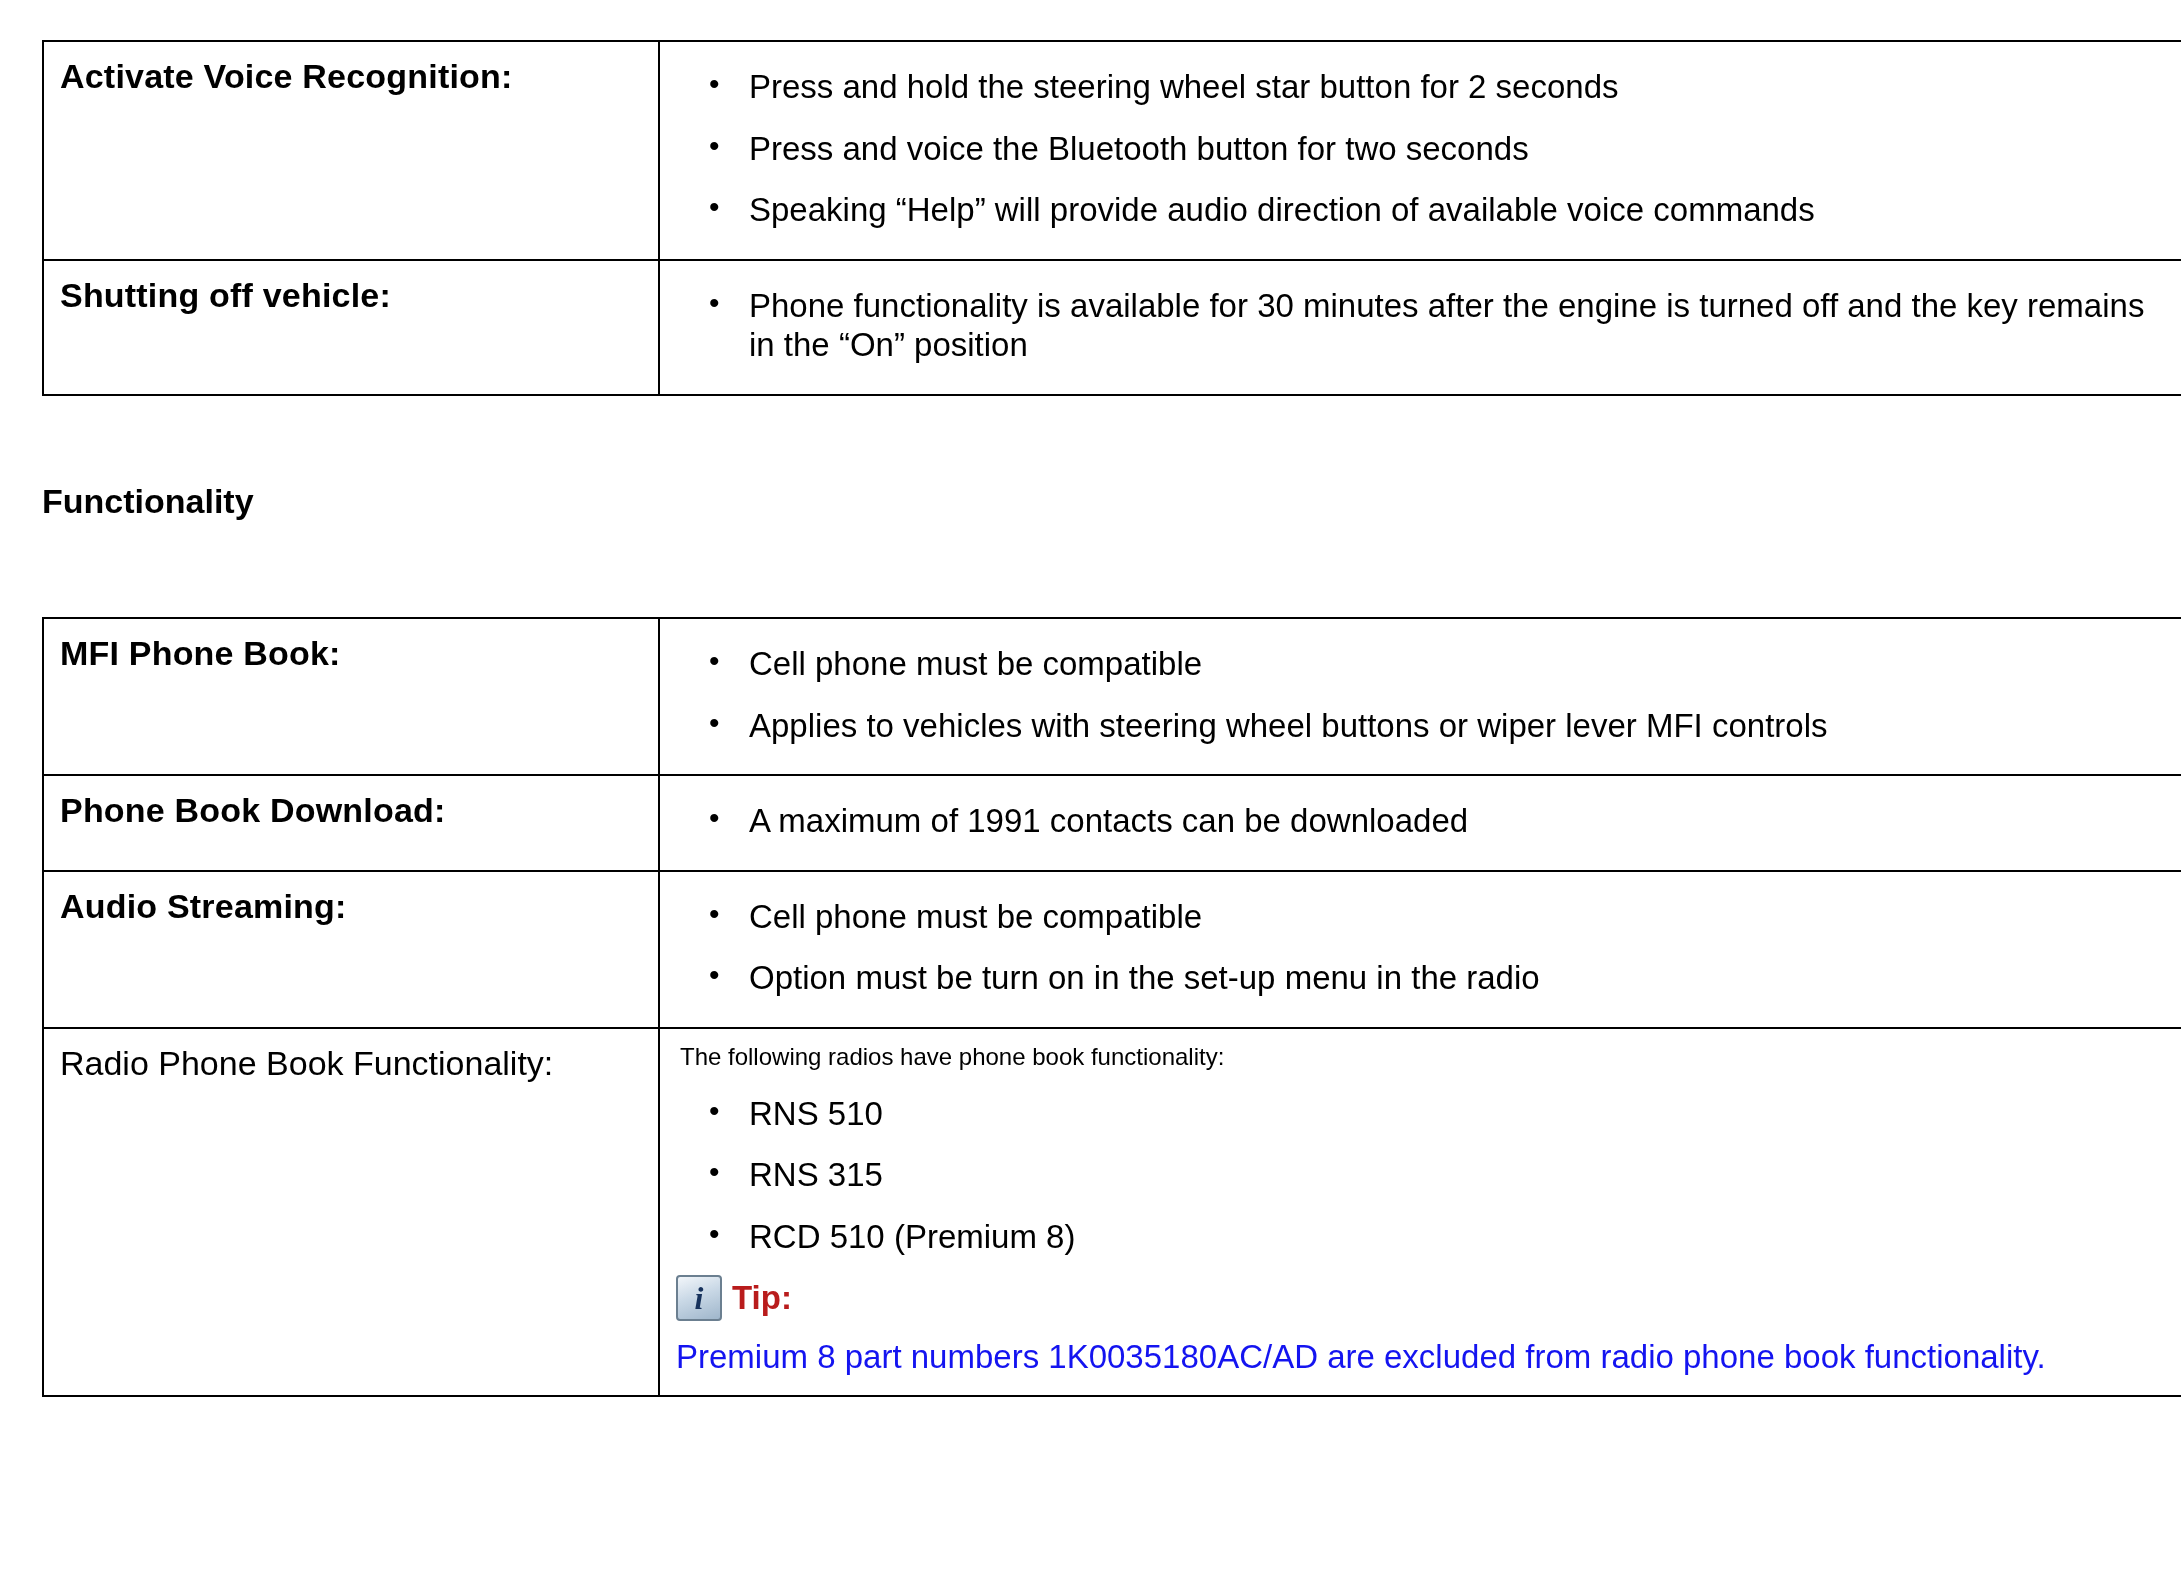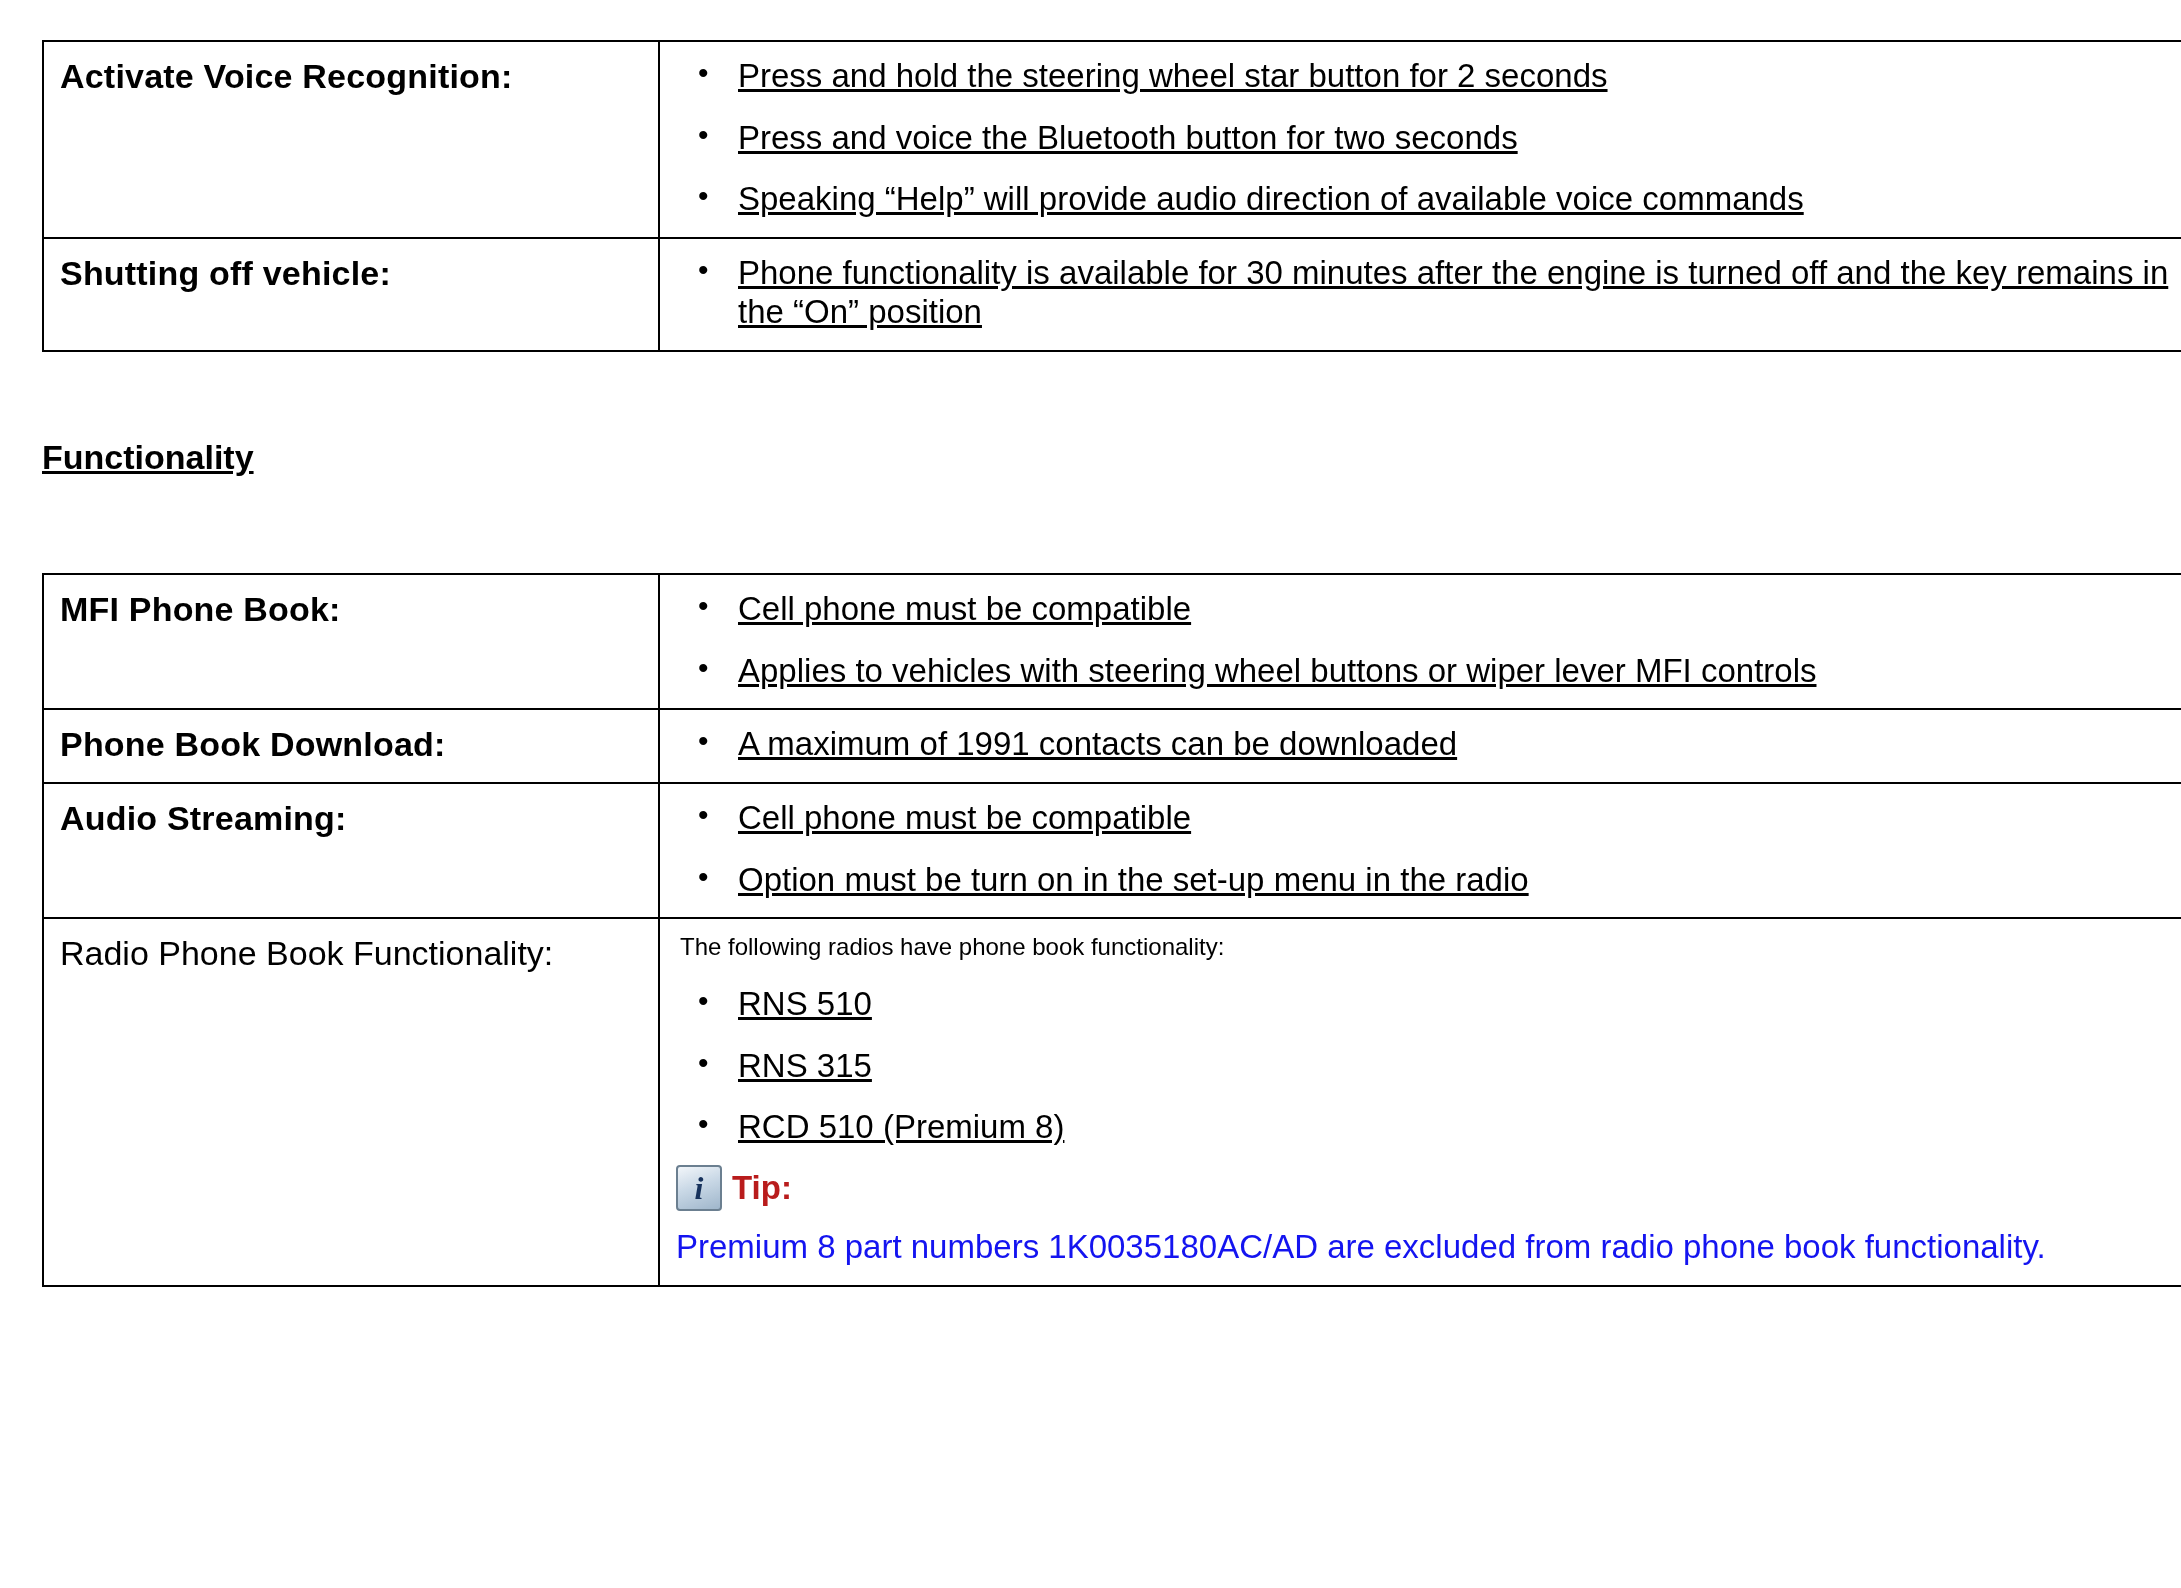--- a/index.html
+++ b/index.html
@@ -45,23 +45,22 @@
     line-height: 1.18;
     letter-spacing: 0.2px;
   }
   .label-plain {
     font-weight: normal;
     font-size: 34px;
     line-height: 1.18;
   }
   ul.bullets {
     list-style: none;
-    margin: 0;
+    margin: 11px;
     padding: 0;
-    text-decoration: underline;
   }
   ul.bullets > li {
     position: relative;
     padding-left: 62px;
     font-size: 33px;
     line-height: 1.2;
     margin-bottom: 22px;
   }
   ul.bullets > li:last-child {
     margin-bottom: 0;
@@ -75,21 +74,20 @@
     line-height: 1.22;
   }
   .intro-line {
     font-size: 24px;
     line-height: 1.2;
     margin: 0 0 22px 4px;
   }
   .section-heading {
     font-weight: bold;
     font-size: 34px;
-    text-decoration: underline;
     margin: 86px 8px 0 0;
     display: inline-block;
   }
   .spacer-after-heading {
     height: 96px;
   }
   .tip-block {
     margin-top: 18px;
   }
   .tip-row {

